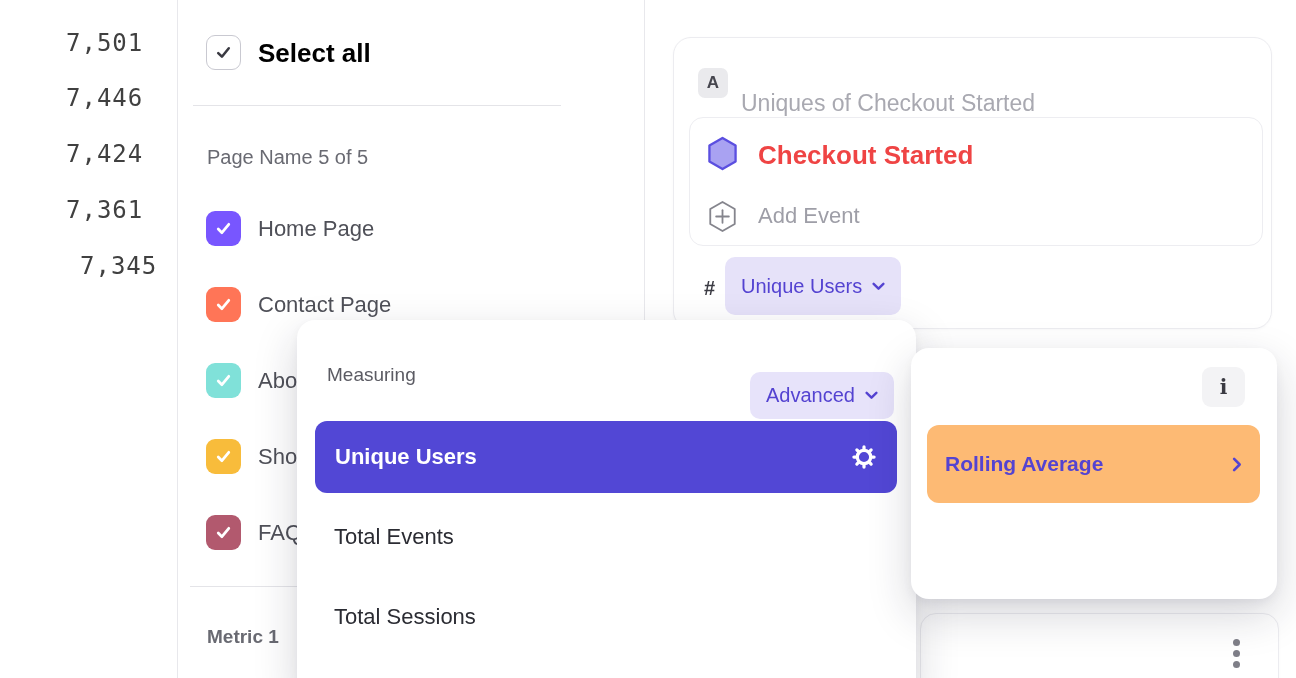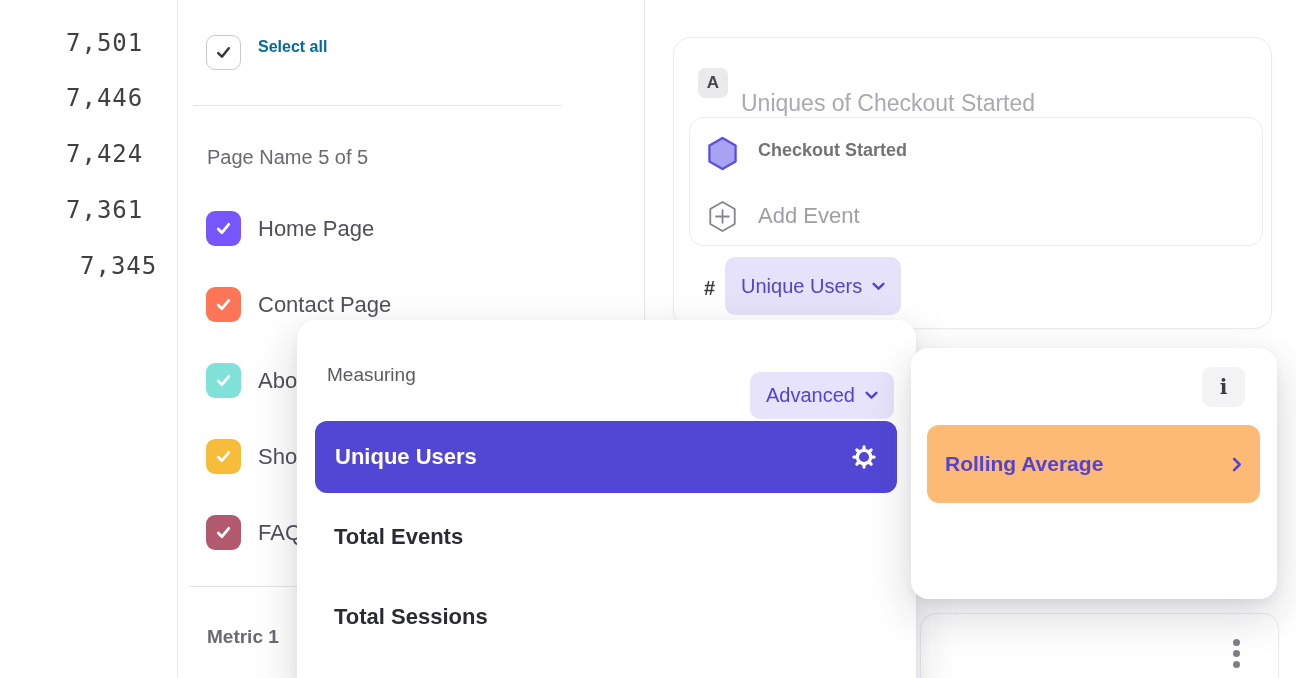--- a/index.html
+++ b/index.html
@@ -24,33 +24,33 @@
   .muted-label{position:absolute;font-size:20px;font-weight:500;color:#696a72;white-space:nowrap;}
 
   
   .card{position:absolute;background:#fff;border:1px solid #ececf0;border-radius:18px;
         box-shadow:0 1px 3px rgba(30,30,60,.03);}
   .inner-card{position:absolute;background:#fff;border:1px solid #ededf1;border-radius:14px;}
   .letter-badge{position:absolute;width:30px;height:30px;border-radius:7px;background:#eaeaed;
                 display:flex;align-items:center;justify-content:center;font-size:17px;
                 font-weight:700;color:#46464e;}
   .placeholder-text{position:absolute;font-size:23px;color:#a9a9b1;white-space:nowrap;text-align:center;}
-  .event-name{position:absolute;font-size:18px;font-weight:600;color:#737373;white-space:nowrap;}
+  .event-name{position:absolute;font-size:26px;font-weight:600;color:#ef4444;white-space:nowrap;}
   .hash{position:absolute;font-size:20px;font-weight:700;color:#3c3c44;}
   .pill{position:absolute;display:flex;align-items:center;gap:10px;background:#e6e2f9;
         border-radius:10px;padding:0 16px;font-size:20px;font-weight:500;color:#5443d1;}
 
   
   .popup{position:absolute;background:#fff;border-radius:18px;
          box-shadow:0 4px 10px rgba(25,25,50,.05),0 16px 44px rgba(25,25,50,.18);}
   .menu-title{position:absolute;font-size:19px;font-weight:500;color:#5b5b63;white-space:nowrap;}
   .selected-row{position:absolute;background:#5247d5;border-radius:12px;display:flex;
                 align-items:center;justify-content:space-between;padding:0 20px;box-sizing:border-box;}
   .selected-row .lbl{font-size:22px;font-weight:600;color:#fff;}
-  .menu-item{position:absolute;font-size:22px;font-weight:700;color:#2b2c33;white-space:nowrap;}
+  .menu-item{position:absolute;font-size:22px;font-weight:400;color:#2b2c33;white-space:nowrap;}
   .sub-row{position:absolute;background:#fdba74;border-radius:12px;display:flex;
            align-items:center;justify-content:space-between;padding:0 18px;box-sizing:border-box;}
   .sub-row .lbl{font-size:21px;font-weight:600;color:#5443d1;}
   .calc-item{position:absolute;font-size:21px;font-weight:600;color:#1f2026;white-space:nowrap;}
   .info-btn{position:absolute;width:43px;height:40px;border-radius:9px;background:#f3f3f5;
             display:flex;align-items:center;justify-content:center;
             font-family:"DejaVu Serif",serif;font-weight:700;font-size:20px;color:#3a3a42;}
 
   .kebab{position:absolute;display:flex;flex-direction:column;gap:4px;align-items:center;}
   .kebab span{width:7px;height:7px;border-radius:50%;background:#7f7f88;}
@@ -89,21 +89,21 @@
 
   <div class="vdiv" style="left:177px;"></div>
   <div class="vdiv" style="left:644px;"></div>
 
   <div>
     <div class="checkbox plain" style="left:206px;top:35px;">
       <svg width="19" height="19" viewBox="0 0 18 18">
         <polyline points="4,9.5 7.5,13 14,5" fill="none" stroke="#3a3a42" stroke-width="2.4" stroke-linecap="round" stroke-linejoin="round"></polyline>
       </svg>
     </div>
-    <div class="row-label" style="left:258px;top:38px;font-weight:600;color:#0369a1;font-size:16px;">Select all</div>
+    <div class="row-label" style="left:258px;top:38px;font-weight:600;color:#000000;font-size:26px;">Select all</div>
 
     <div class="hdiv" style="left:193px;top:105px;width:368px;"></div>
 
     <div class="muted-label" style="left:207px;top:146px;">Page Name 5 of 5</div>
 
     <div class="checkbox" style="left: 206px; top: 211px; background: rgb(120, 86, 255);">
       <svg width="19" height="19" viewBox="0 0 18 18">
         <polyline points="4,9.5 7.5,13 14,5" fill="none" stroke="#fff" stroke-width="2.6" stroke-linecap="round" stroke-linejoin="round"></polyline>
         </svg>
     </div>

